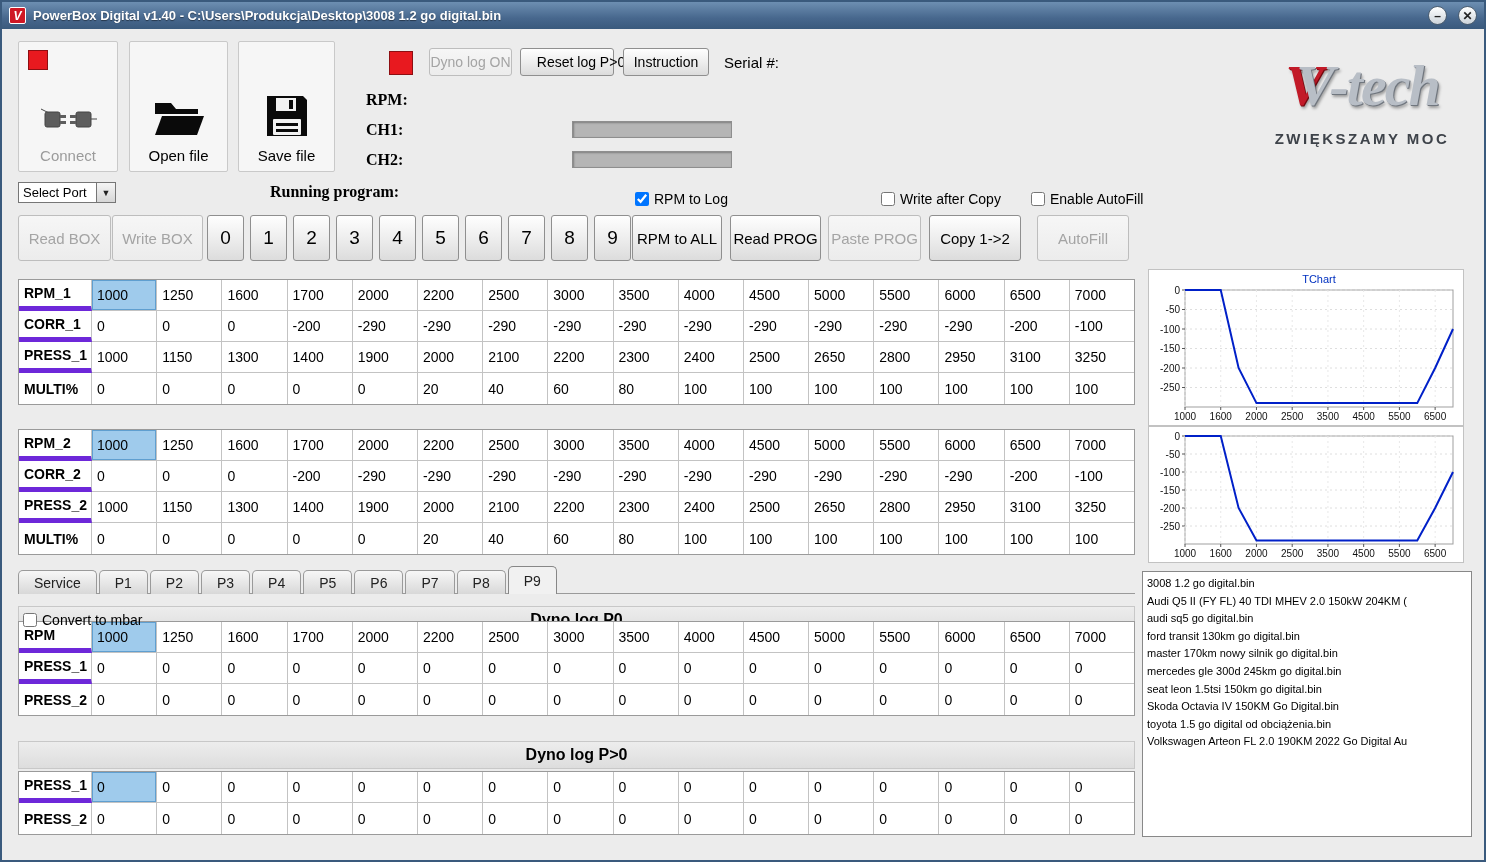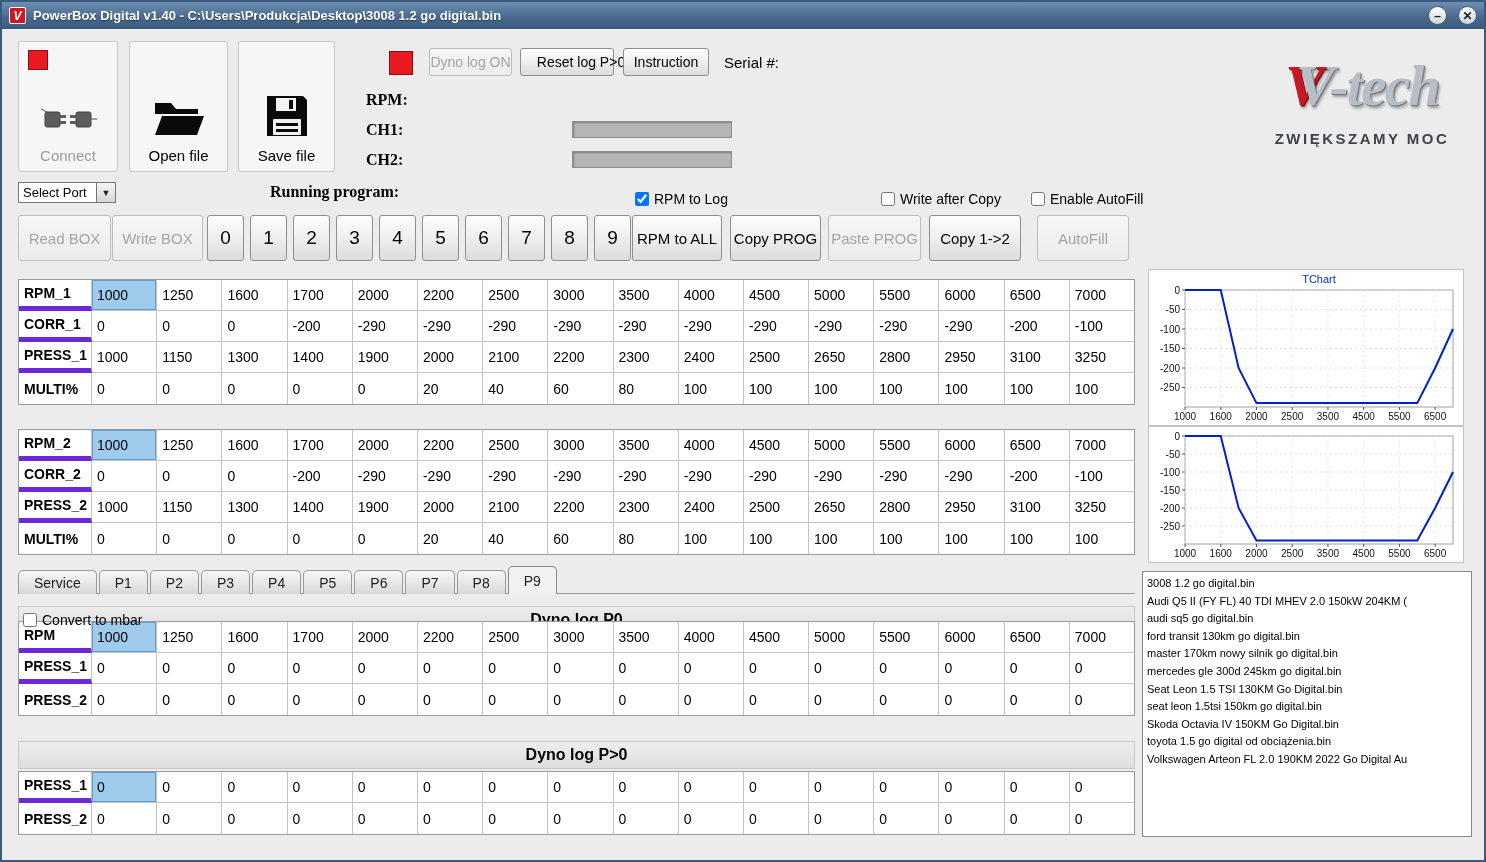--- a/index.html
+++ b/index.html
@@ -160,21 +160,21 @@
         <div class="btn digit">2</div>
         <div class="btn digit">3</div>
         <div class="btn digit">4</div>
         <div class="btn digit">5</div>
         <div class="btn digit">6</div>
         <div class="btn digit">7</div>
         <div class="btn digit">8</div>
         <div class="btn digit">9</div>
       </div>
     <div class="btn action" style="left:630px;width:90px;">RPM to ALL</div>
-    <div class="btn action" style="left:728px;width:91px;">Copy PROG</div>
+    <div class="btn action" style="left:728px;width:91px;">Read PROG</div>
     <div class="btn action disabled" style="left:826px;width:93px;">Paste PROG</div>
     <div class="btn action" style="left:927px;width:92px;">Copy 1-&gt;2</div>
     <div class="btn action disabled" style="left:1035px;width:92px;">AutoFill</div>
 
     <div class="dtable" style="top:250px;">
         <div class="trow">
           <div class="tlabel">RPM_1</div>
           <div class="tcell hl">1000</div>
           <div class="tcell">1250</div>
           <div class="tcell">1600</div>
@@ -554,21 +554,20 @@
         </svg>
     </div>
 
     <div class="filelist">
         <div class="file-item">3008 1.2 go digital.bin</div>
         <div class="file-item">Audi Q5 II (FY FL) 40 TDI MHEV 2.0 150kW 204KM (</div>
         <div class="file-item">audi sq5 go digital.bin</div>
         <div class="file-item">ford transit 130km go digital.bin</div>
         <div class="file-item">master 170km nowy silnik go digital.bin</div>
         <div class="file-item">mercedes gle 300d 245km go digital.bin</div>
-        <div class="file-item">Seat Leon 1.5 TSI 130KM Go Digital.bin</div>
         <div class="file-item">seat leon 1.5tsi 150km go digital.bin</div>
         <div class="file-item">Skoda Octavia IV 150KM Go Digital.bin</div>
         <div class="file-item">toyota 1.5 go digital od obciążenia.bin</div>
         <div class="file-item">Volkswagen Arteon FL 2.0 190KM 2022 Go Digital Au</div>
       </div>
 
   </div>
 </div>
 
 </body></html>

